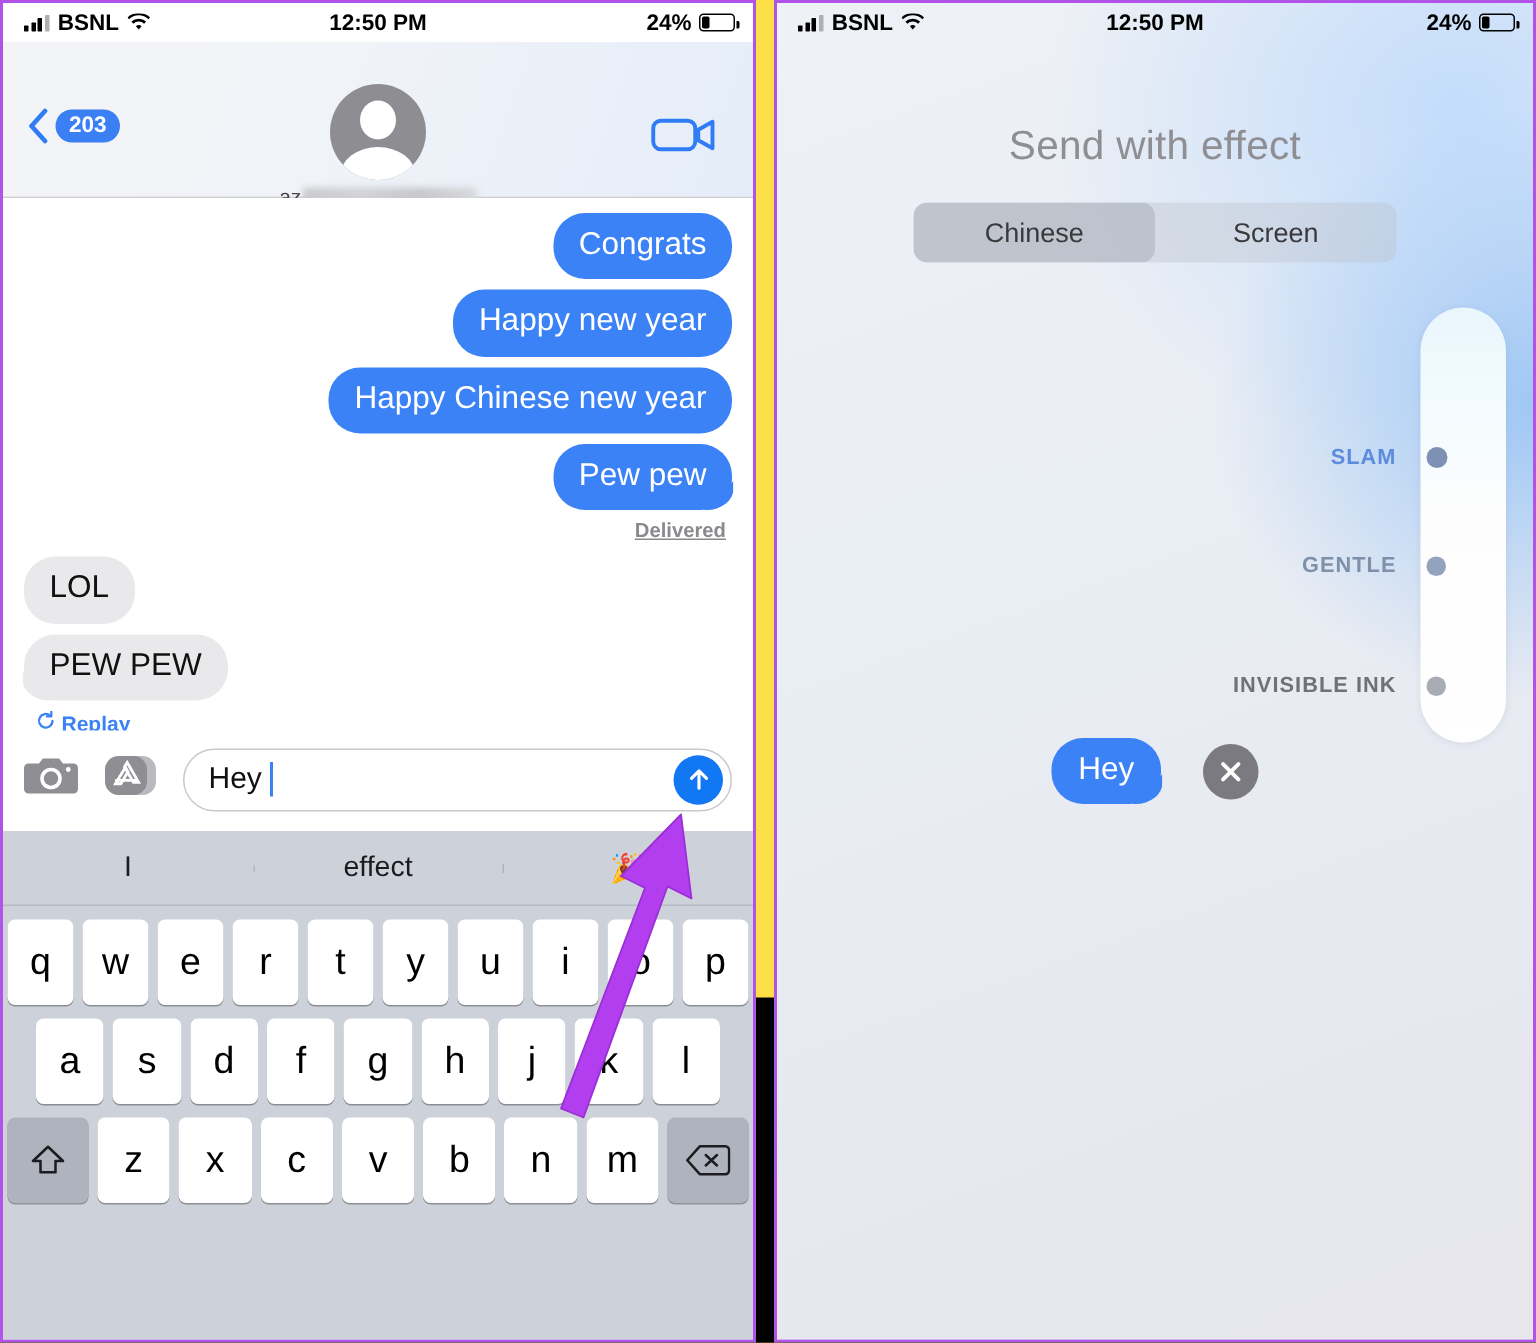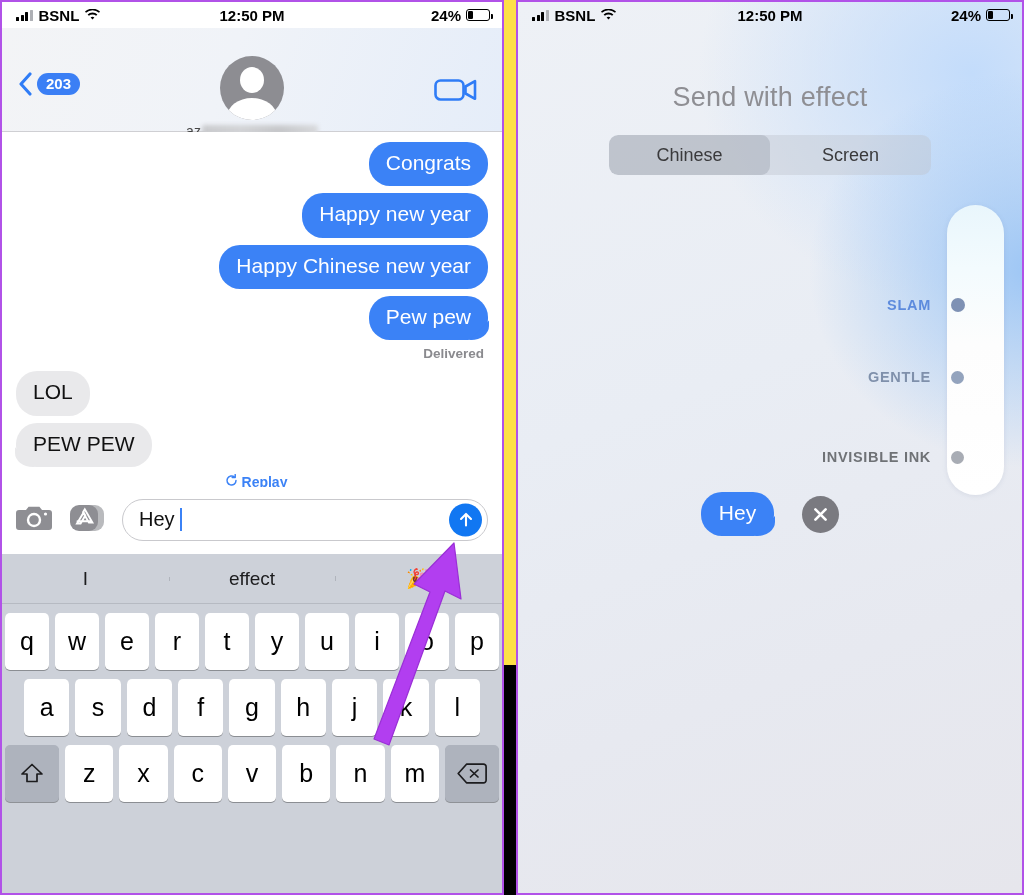--- a/index.html
+++ b/index.html
@@ -77,22 +77,22 @@
     clip-path: polygon(0 0, 100% 100%, 0 100%);
     transform: scaleX(-1) translateX(4px);
   }
   .bubble.tail-in::after{
     content:""; position:absolute; left:-5px; bottom:0px; width:20px; height:20px;
     background:#e9e9eb;
     clip-path: polygon(100% 0, 100% 100%, 0 100%);
     border-bottom-right-radius: 18px 14px;
     transform: scaleX(-1) translateX(-4px);
   }
-  .delivered { text-align:right; font-size:13.5px; color:#8a8a8e; font-weight:600; margin:-1px 4px 10px 0; }
-  .replay { display:flex; align-items:center; gap:4px; color:#3b82f6; font-size:14px; font-weight:600; margin:3px 0 16px 8px;justify-content:center; }
+  .delivered { text-align:right; font-size:13.5px; color:#8a8a8e; font-weight:600; margin:-1px 4px 10px 0;text-decoration:underline; }
+  .replay { display:flex; align-items:center; gap:4px; color:#3b82f6; font-size:14px; font-weight:600; margin:3px 0 16px 8px; }
 
   
   .inputbar { position:relative; height:65px; background:#fff; display:flex; align-items:center; padding:0 14px; gap:14px; }
   .icon-btn { flex:0 0 auto; cursor:pointer; }
   .txtfield {
     flex:1 1 auto; height:42px; border:1.4px solid #c9c9cd; border-radius:21px;
     display:flex; align-items:center; padding:0 6px 0 16px; position:relative; background:#fff;
   }
   .txtval { font-size:20px; color:#111; }
   .caret { display:inline-block; width:2px; height:23px; background:#3b82f6; margin-left:5px; }

